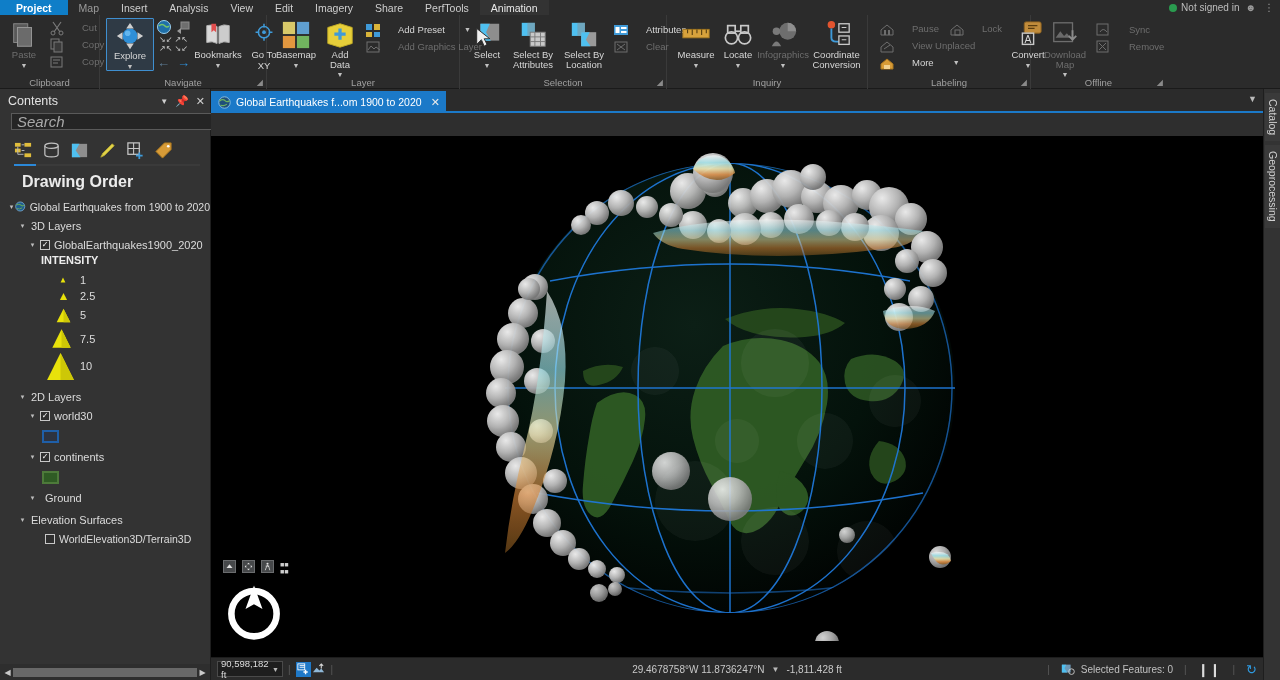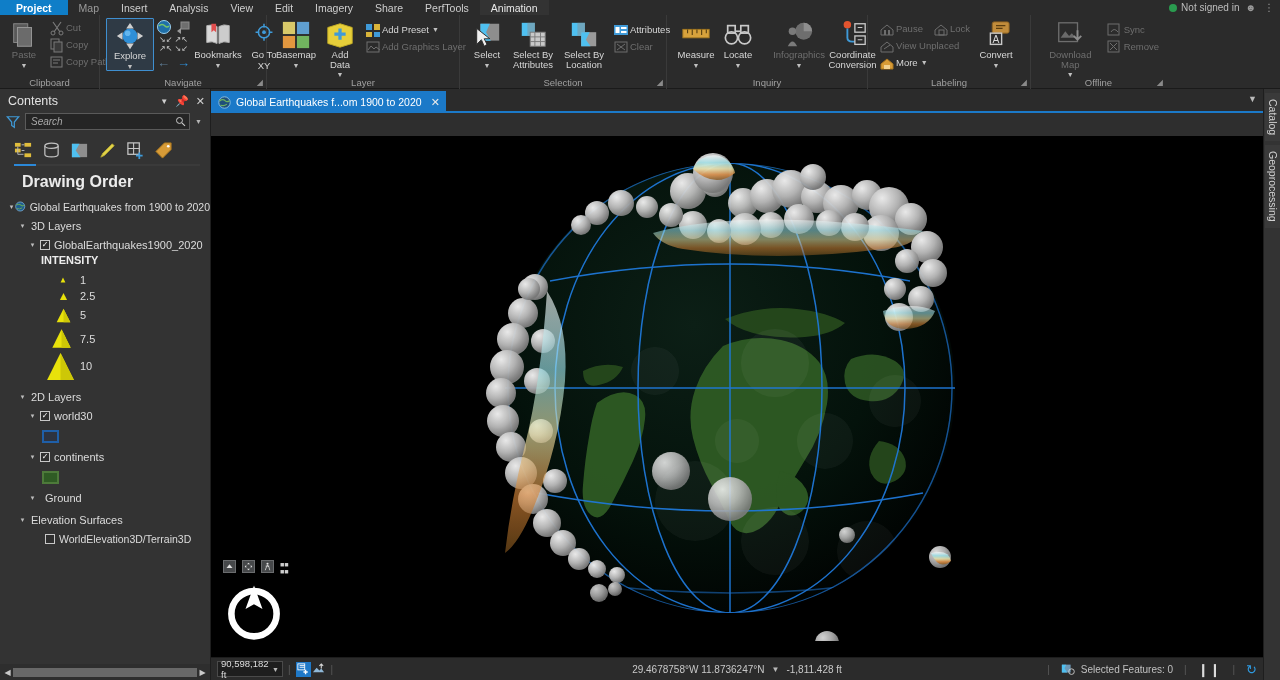--- a/index.html
+++ b/index.html
@@ -57,21 +57,21 @@
   .rgroup-body { display: flex; align-items: flex-start; gap: 2px; height: 58px; }
 
   .btn-big {
     display: flex; flex-direction: column; align-items: center; justify-content: flex-start;
     min-width: 40px; padding: 2px 3px 0 3px; cursor: default;
     font-size: 9.5px; color: #d7d7d7; text-align: center; line-height: 10.5px;
   }
   .btn-big.disabled { color: #6e6e6e; }
   .btn-big.sel { border: 1px solid #3f8fd0; background: #2f3a45; border-radius: 1px; }
   .btn-small {
-    display: flex; align-items: center; gap: 1px;
+    display: flex; align-items: center; gap: 17px;
     font-size: 9.5px; color: #d7d7d7; padding: 1px 3px; height: 17px; cursor: default;
     white-space: nowrap;
   }
   .btn-small.disabled { color: #6e6e6e; }
   .col-small { display: flex; flex-direction: column; justify-content: flex-start; padding-top: 1px; }
   .caret { font-size: 7px; color: #c0c0c0; line-height: 7px; margin-top: 1px; }
   .caret.inline { margin: 0 0 0 2px; }
 
   .ic { display: block; }
   .ic16 { width: 16px; height: 16px; }
@@ -128,21 +128,21 @@
   }
   .cp-title-actions { margin-left: auto; display: flex; align-items: center; gap: 7px; color: #cfcfcf; font-size: 11px; }
   .cp-search-row { display: flex; align-items: center; gap: 5px; padding: 0 8px 4px 6px; }
   .funnel { width: 14px; height: 14px; }
   .searchbox {
     flex: 1; height: 17px; background: #252525; border: 1px solid #5a5a5a;
     display: flex; align-items: center; padding: 0 3px 0 5px;
   }
   .searchbox input {
     flex: 1; background: transparent; border: 0; outline: none;
-    color: #c7c7c7; font-size: 10px; font-style: italic;
+    color: #c7c7c7; font-size: 15px; font-style: italic;
     font-family: "Liberation Sans", sans-serif;
   }
   .searchbox input::placeholder { color: #a9a9a9; font-style: italic; }
   .cp-tabs {
     display: flex; align-items: center; gap: 9px;
     padding: 5px 8px 0 14px; height: 28px;
   }
   .cp-tabs-underline { height: 2px; margin: 2px 10px 0 14px; background: #3a3a3a; position: relative; }
   .cp-tabs-underline .on { position: absolute; left: 0; top: 0; width: 22px; height: 2px; background: #2b88d8; }
 
@@ -409,21 +409,21 @@
           <svg class="ic ic32" viewBox="0 0 32 32">
             <circle cx="9" cy="19" r="6.5" fill="none" stroke="#c9c9c9" stroke-width="1.8"></circle>
             <circle cx="23" cy="19" r="6.5" fill="none" stroke="#c9c9c9" stroke-width="1.8"></circle>
             <rect x="5" y="6" width="8" height="8" fill="none" stroke="#c9c9c9" stroke-width="1.8"></rect>
             <rect x="19" y="6" width="8" height="8" fill="none" stroke="#c9c9c9" stroke-width="1.8"></rect>
             <path d="M13 12h6" stroke="#c9c9c9" stroke-width="1.8"></path>
           </svg>
           <span>Locate</span>
           <span class="caret">▼</span>
         </div>
-        <div class="btn-big disabled" style="min-width:48px;margin-left:16px;">
+        <div class="btn-big disabled" style="min-width:48px;">
           <svg class="ic ic32" viewBox="0 0 32 32">
             <circle cx="21" cy="12" r="9" fill="#6e6e6e"></circle>
             <path d="M21 3 a9 9 0 0 1 9 9 h-9 z" fill="#8e8e8e"></path>
             <circle cx="9" cy="12" r="4" fill="#7a7a7a"></circle>
             <path d="M4 28 q5 -10 10 0 z" fill="#7a7a7a"></path>
           </svg>
           <span>Infographics</span>
           <span class="caret">▼</span>
         </div>
         <div class="btn-big" style="min-width:55px;">

